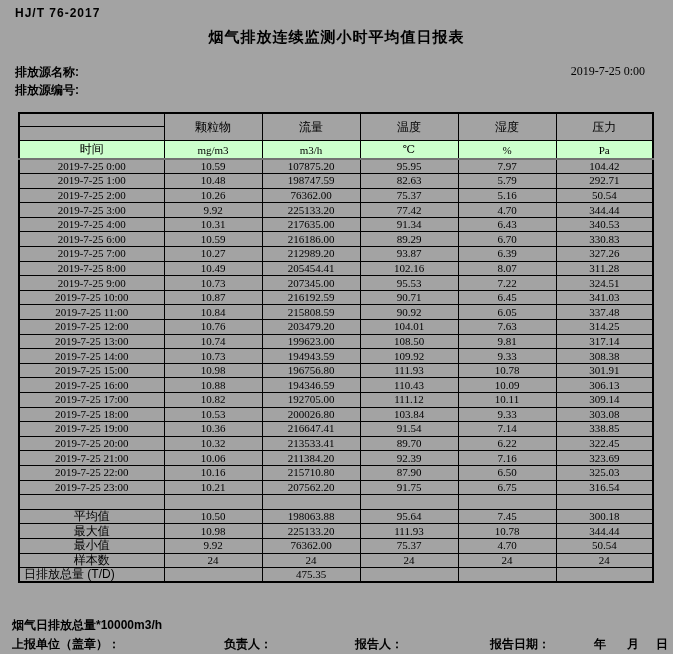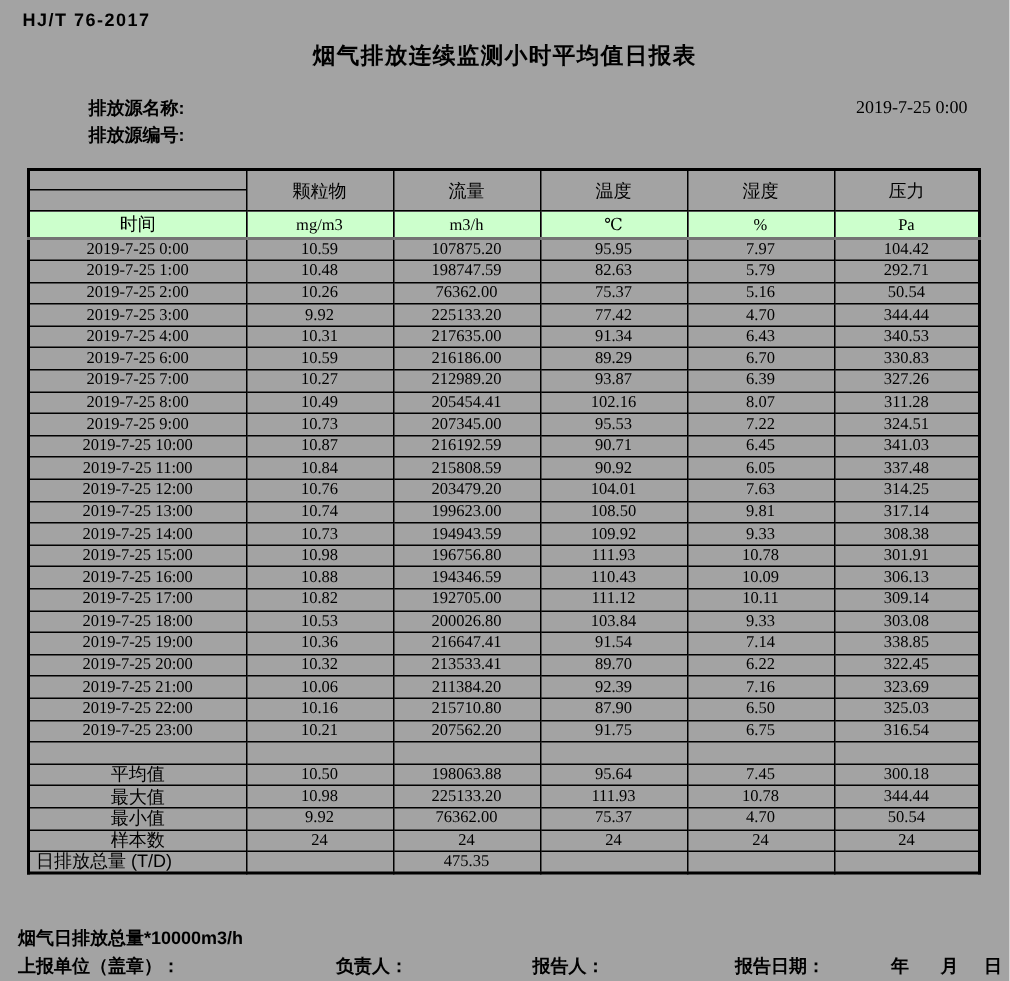--- a/index.html
+++ b/index.html
@@ -20,21 +20,20 @@
   .title {
     position: absolute; left: 0; top: 28px; width: 100%;
     text-align: center; font-weight: bold; font-size: 15px;
     font-family: "Liberation Sans", "DejaVu Sans", sans-serif;
     letter-spacing: 1px;
   }
   .src-label {
     position: absolute; left: 15px;
     font-weight: bold; font-size: 12px;
     font-family: "Liberation Sans", "DejaVu Sans", sans-serif;
-    margin-left: 44px;
   }
   .src-name { top: 64px; }
   .src-id { top: 82px; }
   .datetime {
     position: absolute; right: 28px; top: 64px;
     font-size: 12px;
   }
   table.report {
     position: absolute; left: 18px; top: 112px;
     width: 634px;

